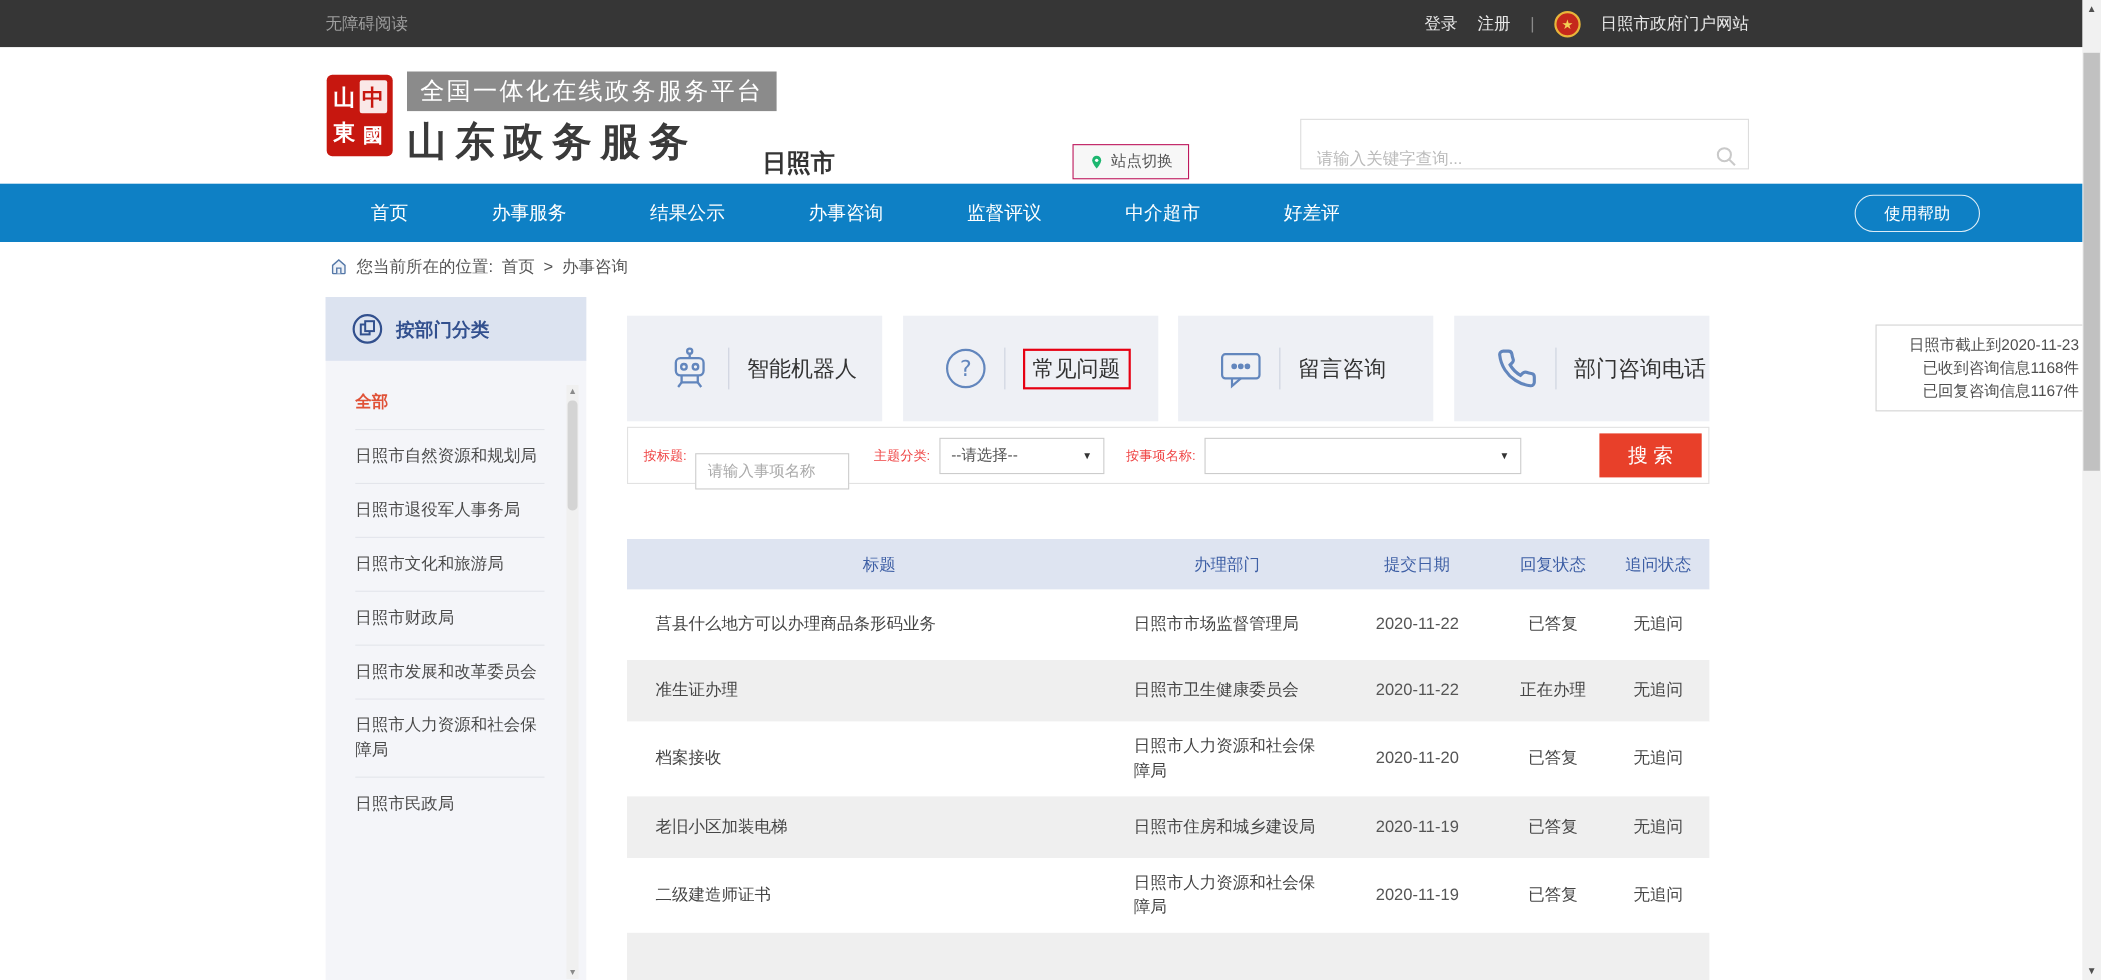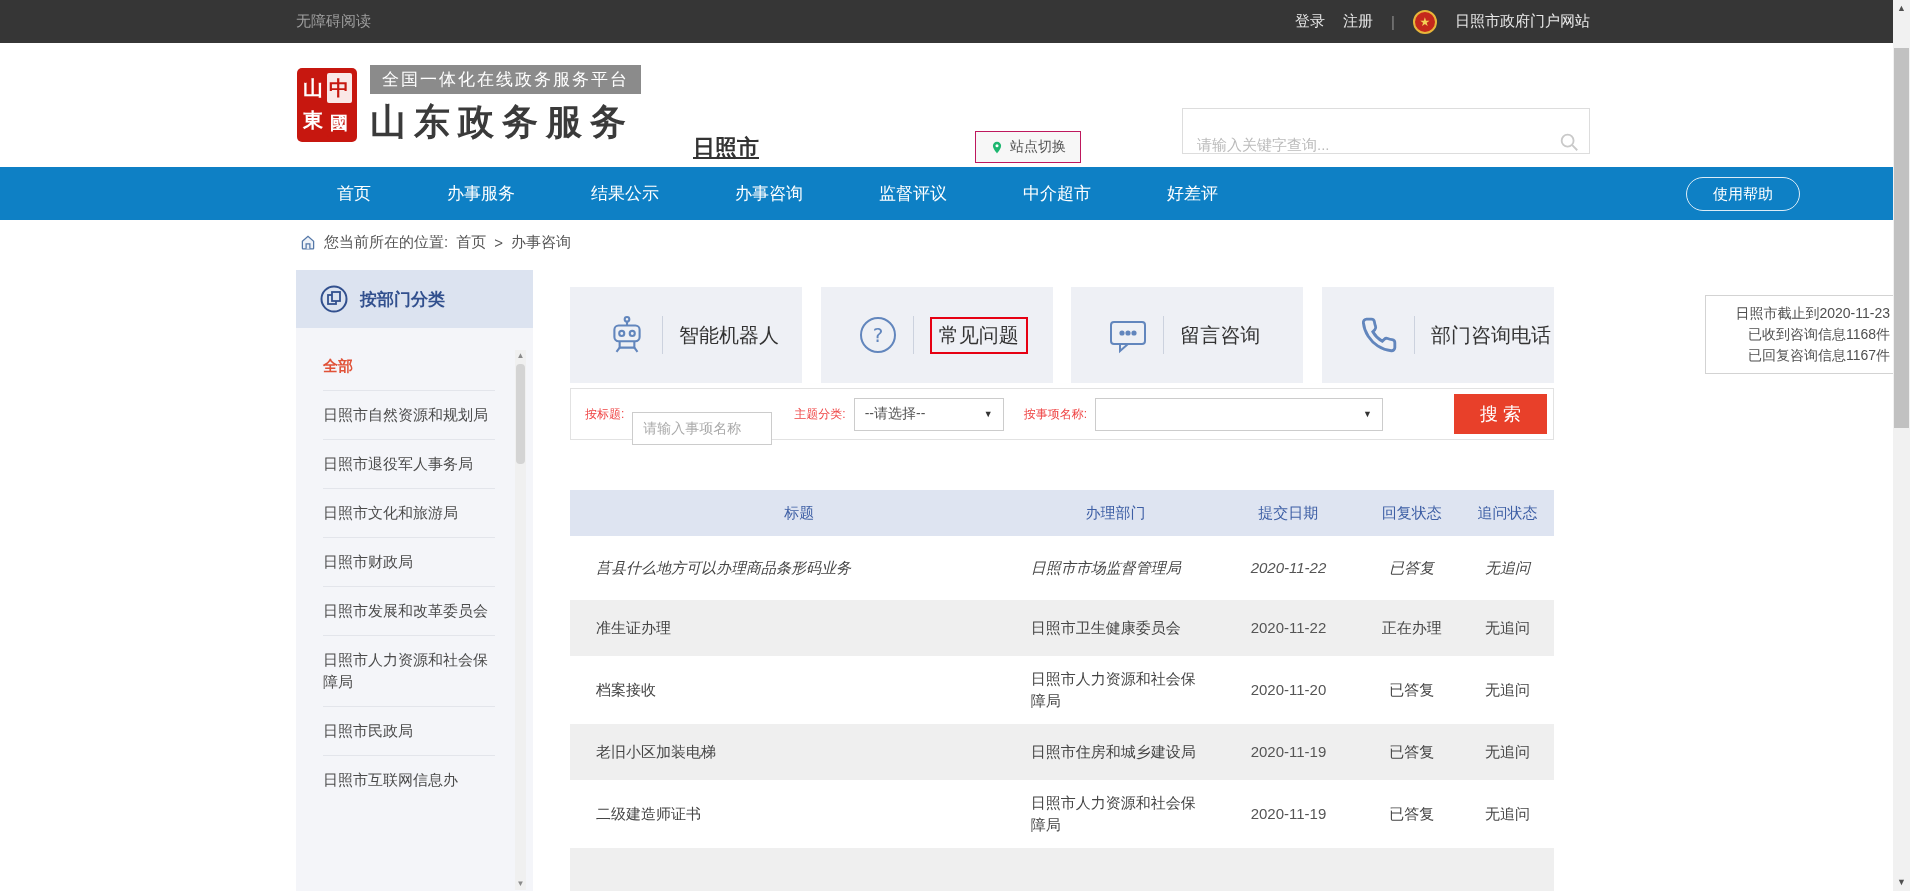--- a/index.html
+++ b/index.html
@@ -16,23 +16,23 @@
   .topbar-link { color:#e8e8e8; cursor:pointer; }
   .topbar-sep { color:#8a8a8a; }
   .emblem { width:24px; height:24px; border-radius:50%; background:#c5281c; border:2px solid #e8b53a;
     display:flex; align-items:center; justify-content:center; color:#f4cf56; font-size:12px; line-height:1; }
 
   
   .header { position:absolute; left:0; top:43px; width:1910px; height:124px; background:#fff; }
   .logo-wrap { position:absolute; left:296px; top:22px; display:flex; align-items:flex-start; gap:12px; }
   .seal { width:62px; height:80px; }
   .logo-text { display:flex; flex-direction:column; }
-  .logo-badge { display:inline-block; background:#8b8b8b; color:#fff; font-size:17px; padding:3px 12px; letter-spacing:2px; width:fit-content; }
+  .logo-badge { display:inline-block; background:#8b8b8b; color:#fff; font-size:22px; padding:3px 12px; letter-spacing:2px; width:fit-content; }
   .logo-brand { font-size:36px; font-weight:bold; color:#3a3a3a; letter-spacing:8px; margin-top:4px; }
-  .city-name { position:absolute; left:693px; top:90px; font-size:22px; font-weight:bold; color:#333;text-decoration:underline; }
+  .city-name { position:absolute; left:693px; top:90px; font-size:22px; font-weight:bold; color:#333; }
   .site-switch { position:absolute; left:975px; top:88px; height:32px; background:#f7f7f7; border:1px solid #be185d;
     display:flex; align-items:center; gap:6px; padding:0 14px; font-size:14px; color:#555; cursor:pointer; }
   .search-box { position:absolute; left:1182px; top:65px; width:408px; height:46px; border:1px solid #ddd; background:#fff;
     display:flex; align-items:flex-end; }
   .search-input { flex:1; border:none; outline:none; font-size:15px; color:#333; padding:0 14px; background:transparent;
     font-family:"Liberation Sans","DejaVu Sans",sans-serif; }
   .search-input::placeholder { color:#bbb; }
   .search-mag { width:40px; display:flex; align-items:center; justify-content:center; cursor:pointer; }
   .scopes { position:absolute; left:1186px; top:123px; display:flex; align-items:center; gap:22px; font-size:13px; color:#555; }
   .scope { display:flex; align-items:center; gap:6px; cursor:pointer; }
@@ -100,21 +100,21 @@
   
   .table { position:absolute; top:203px; left:0; width:984px; }
   .tr { display:flex; width:984px; align-items:center; }
   .thead { height:46px; background:#dee4f1; }
   .th { font-size:15px; color:#3e5fa5; text-align:center; }
   .td { font-size:15px; color:#454545; text-align:center; line-height:22px; }
   .c0 { width:440px;margin-left:12px; } .c1 { width:200px; } .c2 { width:150px; } .c3 { width:100px; } .c4 { width:94px; }
   .td.c0, .td.c1 { text-align:left; padding-left:14px; padding-right:10px; }
   .row-white { background:#fff; }
   .row-gray { background:#efefef; }
-  .h64 { height:64px;font-style:italic; } .h56 { height:56px; } .h68 { height:68px; }
+  .h64 { height:64px; } .h56 { height:56px; } .h68 { height:68px; }
   .row-partial { height:43px; background:#efefef; }
   .td-date { color:#555; }
 
   
   .page-scroll { position:absolute; right:0; top:0; width:17px; height:891px; background:#f1f1f1; z-index:50; }
   .ps-arrow { position:absolute; left:0; width:17px; height:17px; text-align:center; font-size:9px; color:#505050; line-height:17px; cursor:pointer; }
   .ps-thumb { position:absolute; left:1px; top:48px; width:15px; height:380px; background:#c1c1c1; cursor:grab; }
 </style>
 </head>
 <body>
@@ -218,21 +218,20 @@
     </div>
     <div class="sidebar-list">
       <div class="side-item active">全部</div>
       <div class="side-item">日照市自然资源和规划局</div>
       <div class="side-item">日照市退役军人事务局</div>
       <div class="side-item">日照市文化和旅游局</div>
       <div class="side-item">日照市财政局</div>
       <div class="side-item">日照市发展和改革委员会</div>
       <div class="side-item">日照市人力资源和社会保障局</div>
       <div class="side-item">日照市民政局</div>
-      <div class="side-item">日照市互联网信息办</div>
     </div>
     <div class="side-scroll">
       <div class="side-scroll-track"></div>
       <div class="side-arrow" style="top:0;">▲</div>
       <div class="side-thumb"></div>
       <div class="side-arrow" style="top:528px;">▼</div>
     </div>
   </div>
 
   <div class="stats">

